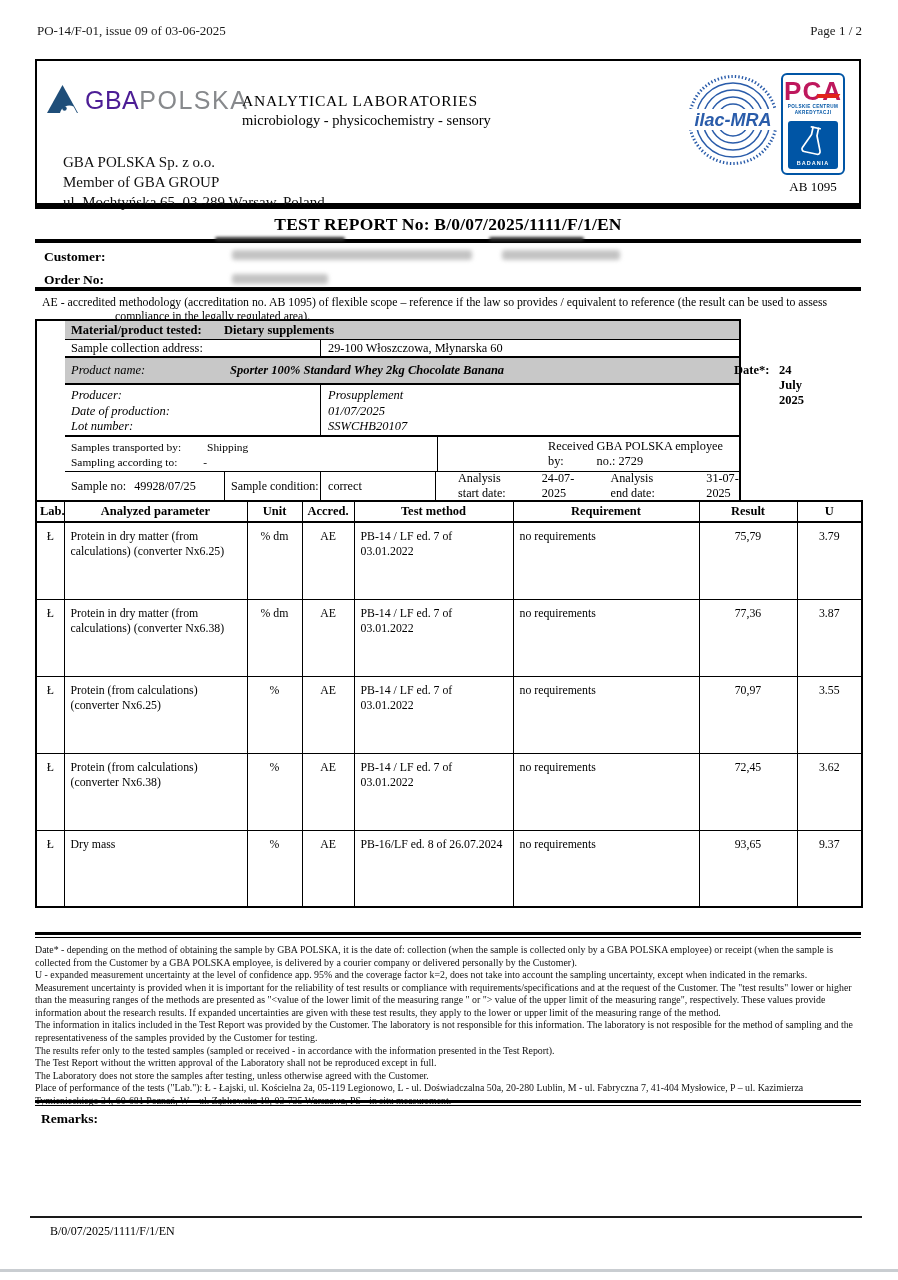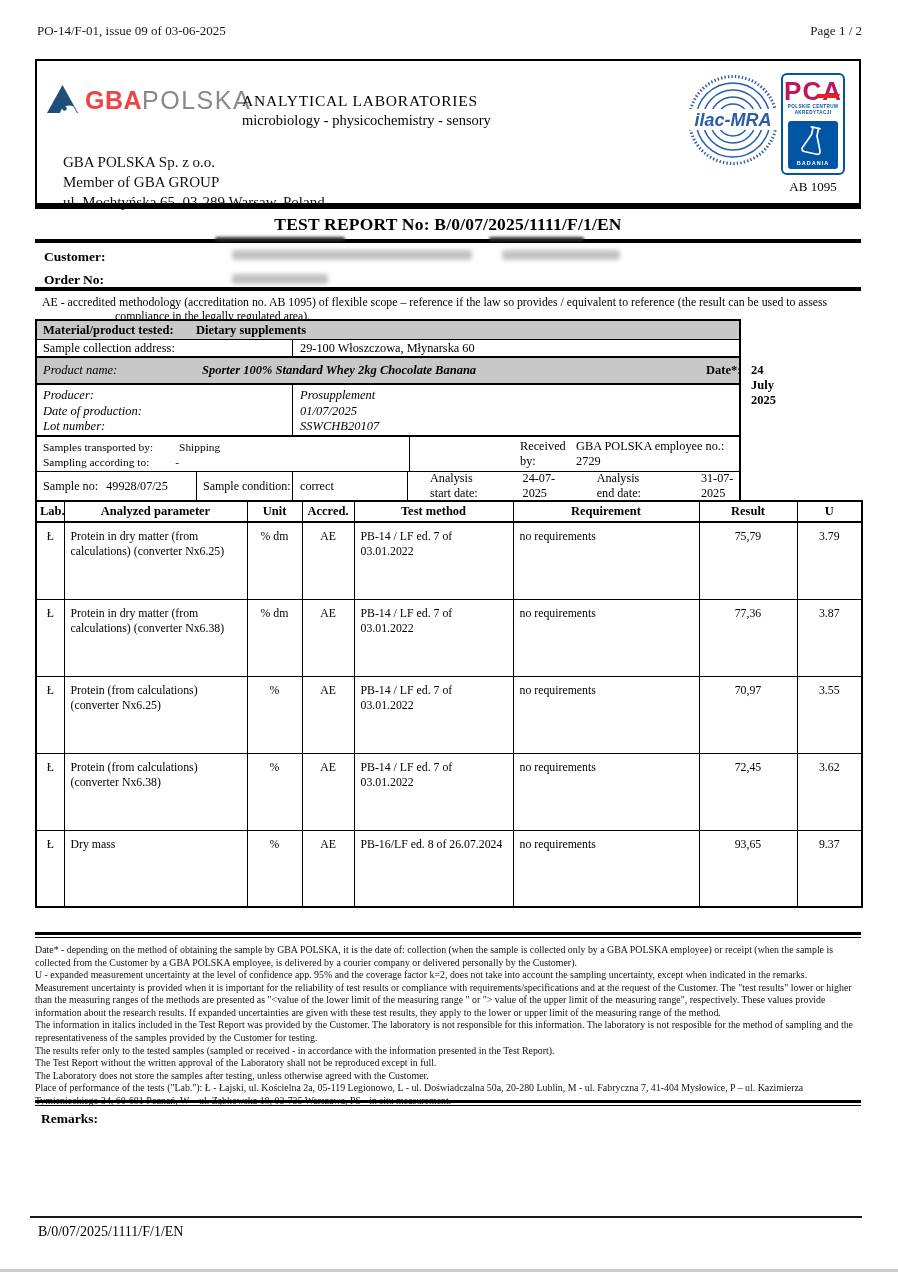--- a/index.html
+++ b/index.html
@@ -9,21 +9,21 @@
     background: #fff; font-family: "Liberation Serif", "DejaVu Serif", serif; color: #000;
     overflow: hidden;
   }
   
   .form-ref { position:absolute; left:37px; top:23px; font-size:13px; color:#1a1a1a; }
   .page-no  { position:absolute; right:36px; top:23px; font-size:13px; color:#1a1a1a; }
 
   
   .header-box { position:absolute; left:35px; top:59px; width:826px; height:146px; border:2px solid #000; }
   .gba-logo { position:absolute; left:10px; top:24px; display:flex; align-items:flex-end; font-family:"Liberation Sans", sans-serif; }
-  .gba-text { font-size:25px; font-weight:bold; color:#ef4444; letter-spacing:.5px; margin-left:7px; line-height:1; }
+  .gba-text { font-size:25px; font-weight:normal; color:#4c1d95; letter-spacing:.5px; margin-left:7px; line-height:1; }
   .polska-text { font-size:25px; font-weight:300; color:#87898c; letter-spacing:1.5px; line-height:1; }
   .company-lines { position:absolute; left:26px; top:92px; font-size:15px; line-height:1.32; color:#111; }
   .lab-title { position:absolute; left:205px; top:31px; font-size:15.5px; letter-spacing:.8px; }
   .lab-subtitle { position:absolute; left:205px; top:51px; font-size:14.5px; }
   .ilac-logo { position:absolute; left:650px; top:13px; }
   .pca-badge { position:absolute; left:744px; top:12px; width:64px; height:102px; border:2px solid #0055a5; border-radius:6px; background:#fff; text-align:center; font-family:"Liberation Sans", sans-serif; padding-top:3px; }
   .pca-word { position:relative; font-size:26px; font-weight:bold; color:#be185d; letter-spacing:1px; line-height:1; }
   .pca-red { position:absolute; left:34px; top:16px; width:22px; height:4px; background:#e2231a; transform:skewX(-35deg); }
   .pca-nm { font-size:4.6px; font-weight:bold; color:#0055a5; letter-spacing:.4px; line-height:1.4; }
   .pca-blue-box { position:relative; margin:4px auto 0; width:50px; height:48px; background:#0055a5; border-radius:3px; }
@@ -39,21 +39,21 @@
   .sm-dark { background:#2e2e2e; filter:blur(1.4px); }
   .sm-grey { background:#c3c3c3; filter:blur(2.2px); }
 
   
   .customer-box { position:absolute; left:35px; top:243px; width:826px; height:48px; border-bottom:4px solid #000; }
   .cust-lbl { position:absolute; left:9px; font-weight:bold; font-size:13.5px; }
 
   .ae-note { position:absolute; left:35px; top:295px; width:828px; font-size:11.8px; line-height:1.22; padding-left:80px; text-indent:-73px; }
 
   
-  .info-table { position:absolute; left:35px; top:319px; width:706px; border:2px solid #000; border-bottom:none; }
+  .info-table { position:absolute; left:35px; top:319px; width:706px; border:2px solid #000; border-bottom:none;padding-left:28px; }
   .ir { position:relative; width:100%; border-bottom:1px solid #000; }
   .ir1 { height:19px; background:#c8c8c8; display:flex; align-items:center; font-weight:bold; font-size:12.5px; }
   .ir1 .ilbl { padding-left:6px; width:159px; }
   .ir2 { height:18px; display:flex; align-items:center; font-size:12.3px; border-bottom:2px solid #000; }
   .ir2 .cl { width:256px; padding-left:6px; border-right:1px solid #000; height:100%; display:flex; align-items:center; }
   .ir2 .cv { padding-left:7px; }
   .ir3 { height:27px; background:#c8c8c8; border-bottom:2px solid #000; font-size:12.5px; }
   .ir3 .plbl { position:absolute; left:6px; top:5px; font-style:italic; }
   .ir3 .pval { position:absolute; left:165px; top:5px; font-weight:bold; font-style:italic; }
   .ir3 .dlbl { position:absolute; left:669px; top:5px; font-weight:bold; }
@@ -90,21 +90,21 @@
   .rd1 { top:932px; }
   .rd2 { top:1100px; }
 
   .footnotes { position:absolute; left:35px; top:944px; width:828px; font-size:9.9px; line-height:1.27; color:#111; }
   .footnotes p { margin:0; }
   .footnotes p.note-gap { margin-top:13px; }
 
   .remarks { position:absolute; left:41px; top:1111px; font-weight:bold; font-size:13.5px; }
 
   .bottom-rule { position:absolute; left:30px; top:1216px; width:832px; border-top:2px solid #1a1a1a; }
-  .footer-ref { position:absolute; left:38px; top:1224px; font-size:14px; }
+  .footer-ref { position:absolute; left:50px; top:1224px; font-size:12px; }
   .page-edge { position:absolute; left:0; top:1269px; width:898px; height:3px; background:#c9cdd1; }
 </style>
 </head>
 <body>
 
 <div class="page">
 
   <div class="form-ref">PO-14/F-01, issue 09 of 03-06-2025</div>
   <div class="page-no">Page 1 / 2</div>
 

